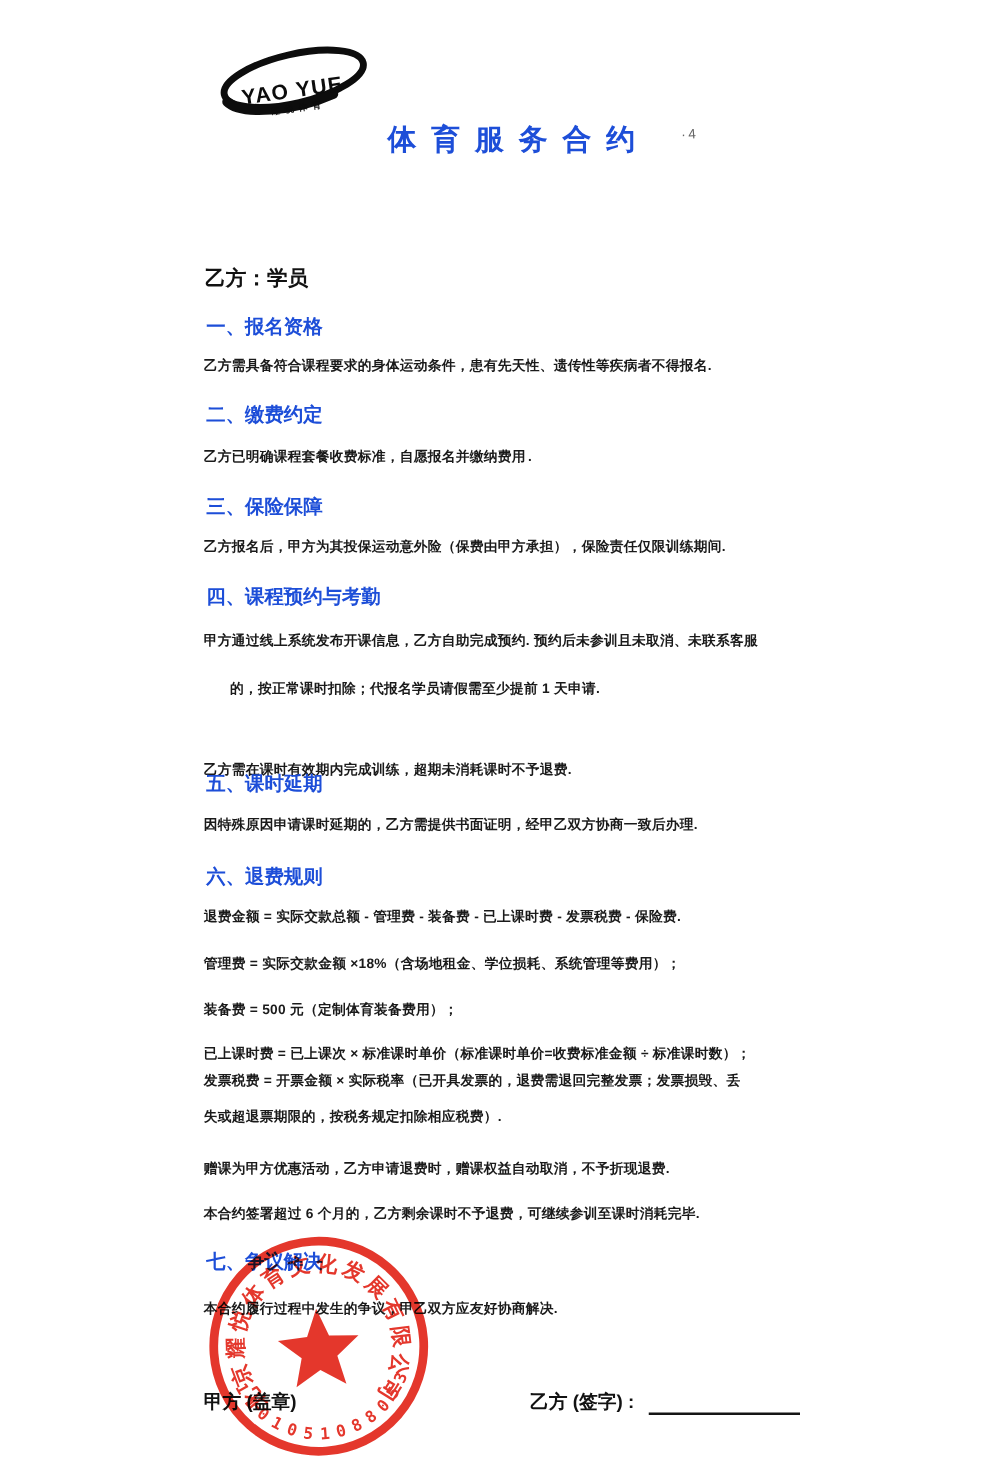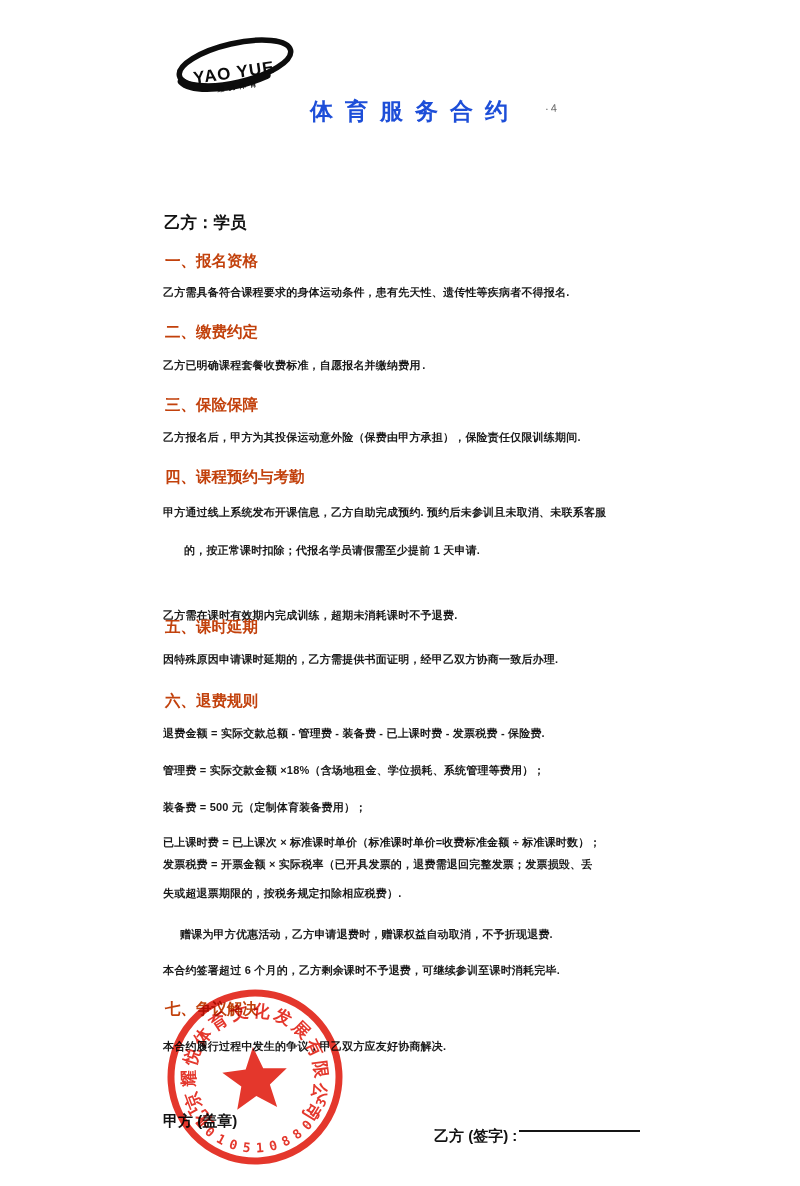--- a/index.html
+++ b/index.html
@@ -26,21 +26,21 @@
     transform:rotate(-4deg);
   }
   .party{
     font-size:16.5px;
     font-weight:700;
     color:#121212;
   }
   .heading{
     font-size:15.5px;
     font-weight:700;
-    color:#c2410c;
+    color:#1d4ed8;
   }
   .body-line{
     font-size:11px;
     font-weight:600;
     color:#1a1a1a;
     letter-spacing:0.2px;
   }
   .sig-label{
     font-size:15px;
     font-weight:700;
@@ -103,28 +103,28 @@
   <div class="abs heading" style="left:165px;top:617px;">五、课时延期</div>
   <div class="abs body-line" style="left:163px;top:652px;">因特殊原因申请课时延期的，乙方需提供书面证明，经甲乙双方协商一致后办理.</div>
 
   <div class="abs heading" style="left:165px;top:691px;">六、退费规则</div>
   <div class="abs body-line" style="left:163px;top:726px;">退费金额 = 实际交款总额 - 管理费 - 装备费 - 已上课时费 - 发票税费 - 保险费.</div>
   <div class="abs body-line" style="left:163px;top:763px;">管理费 = 实际交款金额 ×18%（含场地租金、学位损耗、系统管理等费用）；</div>
   <div class="abs body-line" style="left:163px;top:800px;">装备费 = 500 元（定制体育装备费用）；</div>
   <div class="abs body-line" style="left:163px;top:835px;">已上课时费 = 已上课次 × 标准课时单价（标准课时单价=收费标准金额 ÷ 标准课时数）；</div>
   <div class="abs body-line" style="left:163px;top:857px;">发票税费 = 开票金额 × 实际税率（已开具发票的，退费需退回完整发票；发票损毁、丢</div>
   <div class="abs body-line" style="left:163px;top:886px;">失或超退票期限的，按税务规定扣除相应税费）.</div>
-  <div class="abs body-line" style="left:180px;top:927px;">赠课为甲方优惠活动，乙方申请退费时，赠课权益自动取消，不予折现退费.</div>
+  <div class="abs body-line" style="left:163px;top:927px;">赠课为甲方优惠活动，乙方申请退费时，赠课权益自动取消，不予折现退费.</div>
   <div class="abs body-line" style="left:163px;top:963px;">本合约签署超过 6 个月的，乙方剩余课时不予退费，可继续参训至课时消耗完毕.</div>
 
   <div class="abs heading" style="left:165px;top:999px;">七、争议解决</div>
   <div class="abs body-line" style="left:163px;top:1039px;">本合约履行过程中发生的争议，甲乙双方应友好协商解决.</div>
 
   <div class="abs sig-label" style="left:163px;top:1112px;">甲方 (盖章)</div>
-  <div class="abs sig-label" style="left:434px;top:1112px;margin-top:15px;">乙方 (签字) :</div>
+  <div class="abs sig-label" style="left:424px;top:1112px;">乙方 (签字) :</div>
   <div class="sig-underline" style="left:519px;top:1130px;width:121px;"></div>
 
   <svg id="stamp" class="stamp-svg" viewBox="-100 -100 200 200" aria-hidden="true" style="color: rgb(226, 38, 26);">
     <g transform="rotate(-4)">
       <circle r="84" fill="none" stroke="currentColor" stroke-width="7"></circle>
       <polygon points="0,-30 8.8,-8.1 32.3,-6.5 14.3,8.6 20,31.5 0,19 -20,31.5 -14.3,8.6 -32.3,-6.5 -8.8,-8.1" fill="currentColor"></polygon>
       <g id="seal-company">
           <text class="seal-char" transform="rotate(-126) translate(0,-66)">北</text>
           <text class="seal-char" transform="rotate(-106.61538461538461) translate(0,-66)">京</text>
           <text class="seal-char" transform="rotate(-87.23076923076923) translate(0,-66)">耀</text>

